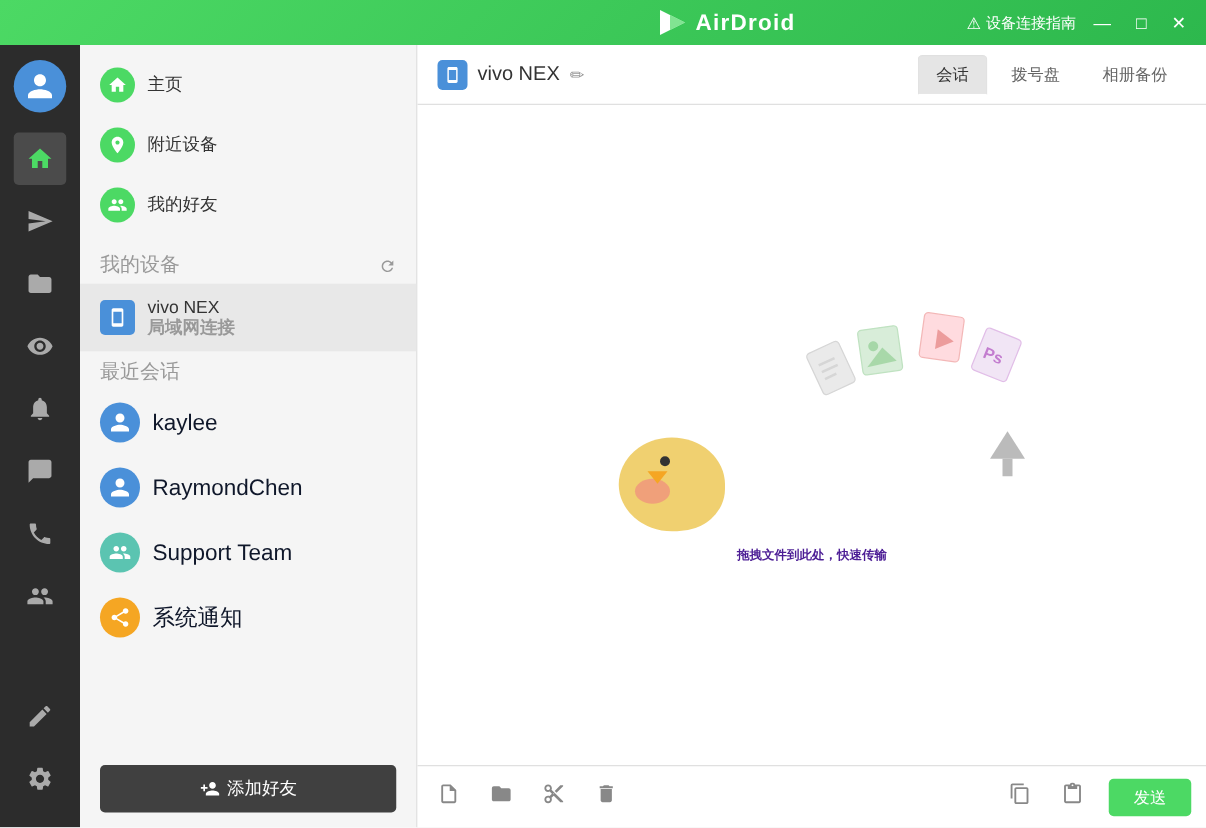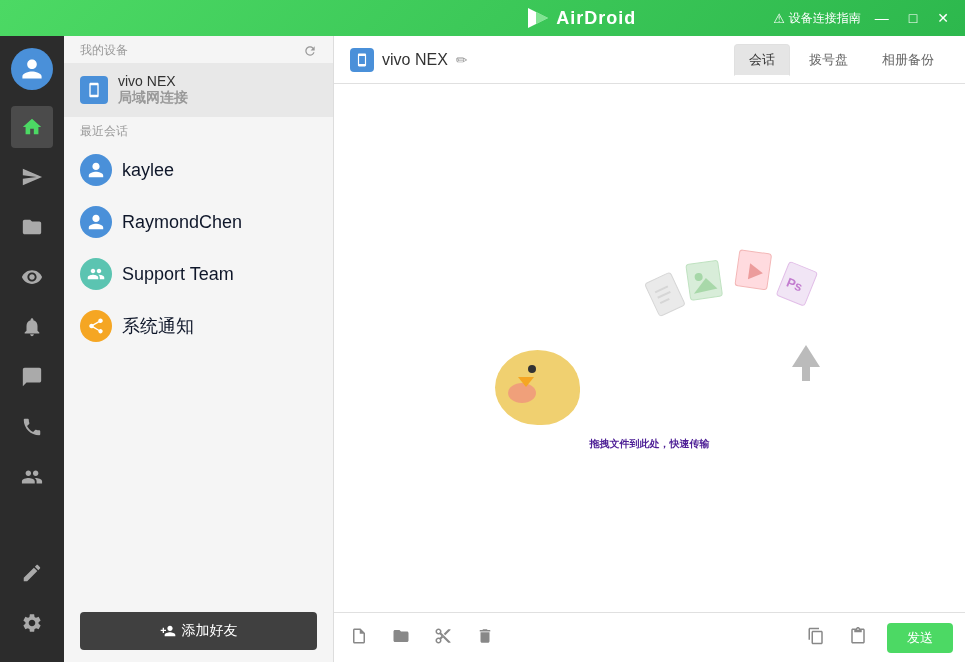--- a/index.html
+++ b/index.html
@@ -84,21 +84,21 @@
       font-size: 14px; color: #333;
     }
     .nav-icon {
       width: 28px; height: 28px; border-radius: 50%;
       display: flex; align-items: center; justify-content: center;
     }
     .nav-icon.green { background: #4cd964; }
     .nav-icon svg { width: 16px; height: 16px; fill: white; }
 
     .sidebar-section-label {
-      font-size: 12px; color: #999; padding: 6px 16px 4px;
+      font-size: 16px; color: #999; padding: 6px 16px 4px;
       display: flex; justify-content: space-between; align-items: center;
     }
     .sidebar-section-label svg { width: 14px; height: 14px; fill: #999; cursor: pointer; }
 
     .device-item {
       display: flex; align-items: center; gap: 10px;
       padding: 10px 16px; cursor: pointer;
       background: #e8e8e8;
     }
     .device-icon {
@@ -278,20 +278,46 @@
       </div>
       <div class="icon-item">
         <svg viewBox="0 0 24 24" style="fill:#aaa">
             <path d="M19.14 12.94c.04-.3.06-.61.06-.94 0-.32-.02-.64-.07-.94l2.03-1.58c.18-.14.23-.41.12-.61l-1.92-3.32c-.12-.22-.37-.29-.59-.22l-2.39.96c-.5-.38-1.03-.7-1.62-.94l-.36-2.54c-.04-.24-.24-.41-.48-.41h-3.84c-.24 0-.43.17-.47.41l-.36 2.54c-.59.24-1.13.57-1.62.94l-2.39-.96c-.22-.08-.47 0-.59.22L2.74 8.87c-.12.21-.08.47.12.61l2.03 1.58c-.05.3-.09.63-.09.94s.02.64.07.94l-2.03 1.58c-.18.14-.23.41-.12.61l1.92 3.32c.12.22.37.29.59.22l2.39-.96c.5.38 1.03.7 1.62.94l.36 2.54c.05.24.24.41.48.41h3.84c.24 0 .44-.17.47-.41l.36-2.54c.59-.24 1.13-.56 1.62-.94l2.39.96c.22.08.47 0 .59-.22l1.92-3.32c.12-.22.07-.47-.12-.61l-2.01-1.58zM12 15.6c-1.98 0-3.6-1.62-3.6-3.6s1.62-3.6 3.6-3.6 3.6 1.62 3.6 3.6-1.62 3.6-3.6 3.6z"></path>
           </svg>
       </div>
     </div>
   </div>
 
   <div class="sidebar">
+    <div class="sidebar-nav">
+      <div class="sidebar-nav-item">
+        <div class="nav-icon green">
+          <svg viewBox="0 0 24 24">
+              <path d="M10 20v-6h4v6h5v-8h3L12 3 2 12h3v8z"></path>
+            </svg>
+        </div>
+        <span>主页</span>
+      </div>
+      <div class="sidebar-nav-item">
+        <div class="nav-icon green">
+          <svg viewBox="0 0 24 24">
+              <path d="M12 2C8.13 2 5 5.13 5 9c0 5.25 7 13 7 13s7-7.75 7-13c0-3.87-3.13-7-7-7zm0 9.5c-1.38 0-2.5-1.12-2.5-2.5s1.12-2.5 2.5-2.5 2.5 1.12 2.5 2.5-1.12 2.5-2.5 2.5z"></path>
+            </svg>
+        </div>
+        <span>附近设备</span>
+      </div>
+      <div class="sidebar-nav-item">
+        <div class="nav-icon green">
+          <svg viewBox="0 0 24 24">
+              <path d="M16 11c1.66 0 2.99-1.34 2.99-3S17.66 5 16 5c-1.66 0-3 1.34-3 3s1.34 3 3 3zm-8 0c1.66 0 2.99-1.34 2.99-3S9.66 5 8 5C6.34 5 5 6.34 5 8s1.34 3 3 3zm0 2c-2.33 0-7 1.17-7 3.5V19h14v-2.5c0-2.33-4.67-3.5-7-3.5zm8 0c-.29 0-.62.02-.97.05 1.16.84 1.97 1.97 1.97 3.45V19h6v-2.5c0-2.33-4.67-3.5-7-3.5z"></path>
+            </svg>
+        </div>
+        <span>我的好友</span>
+      </div>
+    </div>
 
     <div class="sidebar-section-label">
       <span>我的设备</span>
       <svg viewBox="0 0 24 24">
           <path d="M17.65 6.35C16.2 4.9 14.21 4 12 4c-4.42 0-7.99 3.58-7.99 8s3.57 8 7.99 8c3.73 0 6.84-2.55 7.73-6h-2.08c-.82 2.33-3.04 4-5.65 4-3.31 0-6-2.69-6-6s2.69-6 6-6c1.66 0 3.14.69 4.22 1.78L13 11h7V4l-2.35 2.35z"></path>
         </svg>
     </div>
 
     <div class="device-item">
       <div class="device-icon">

